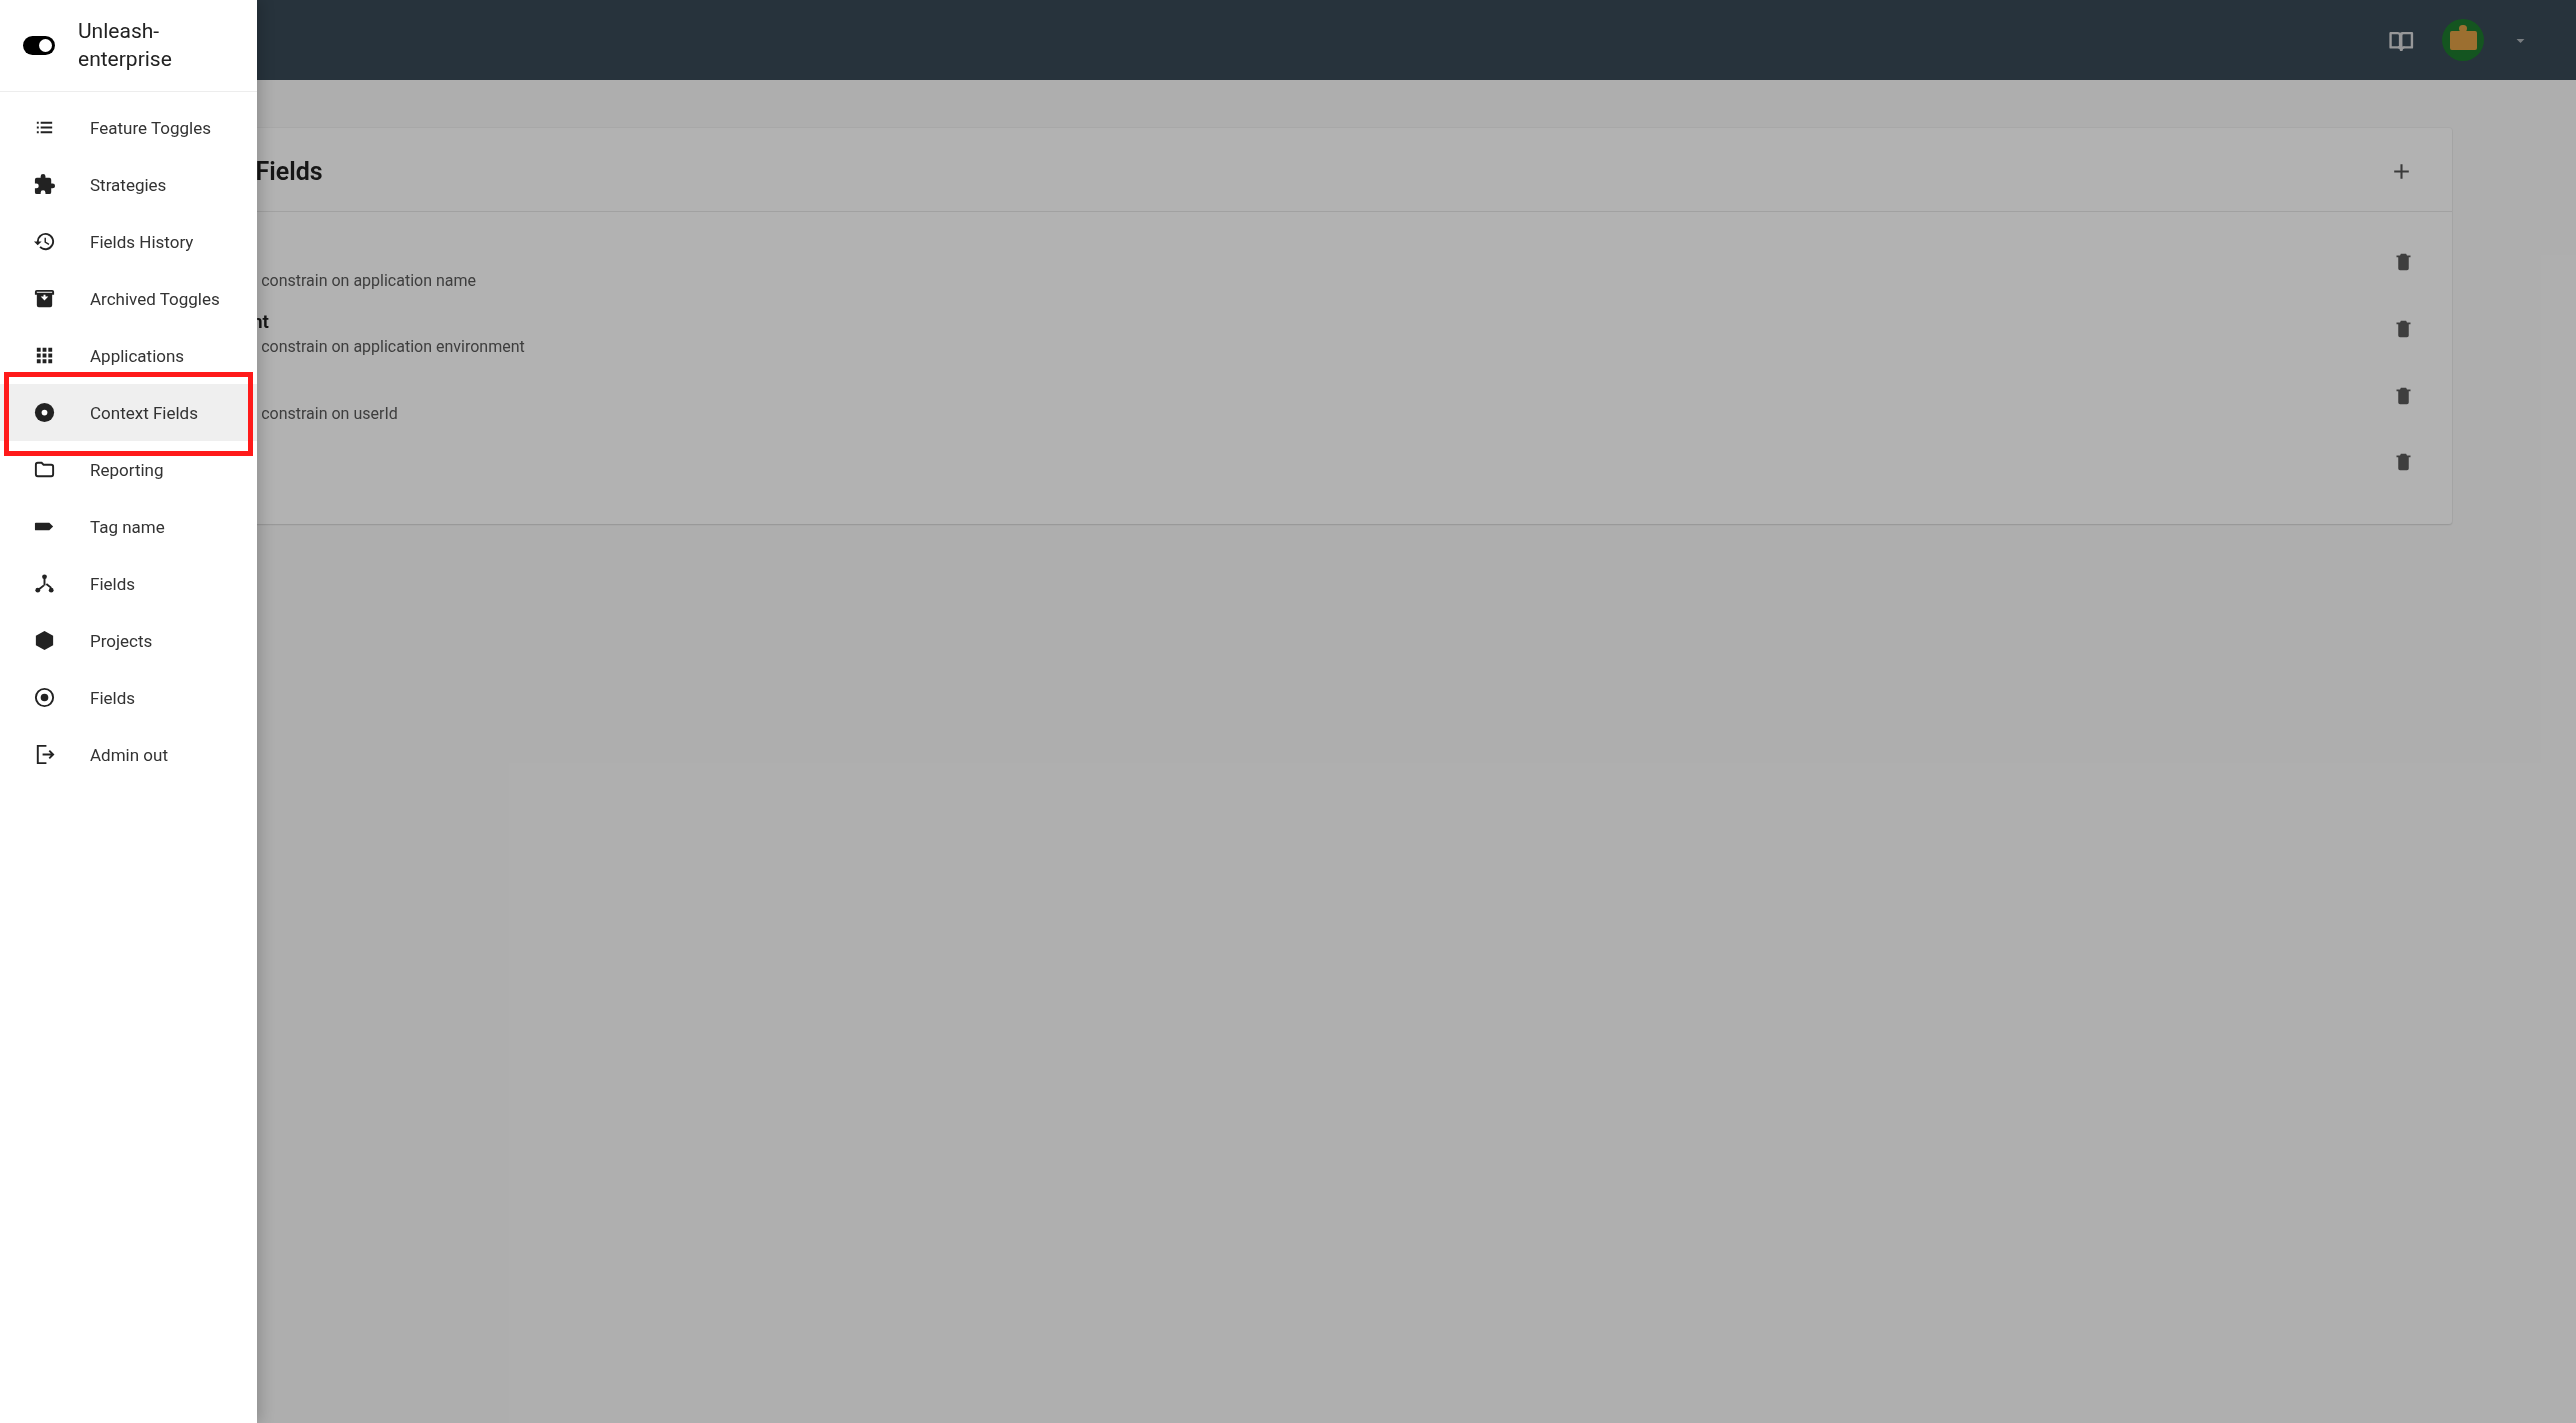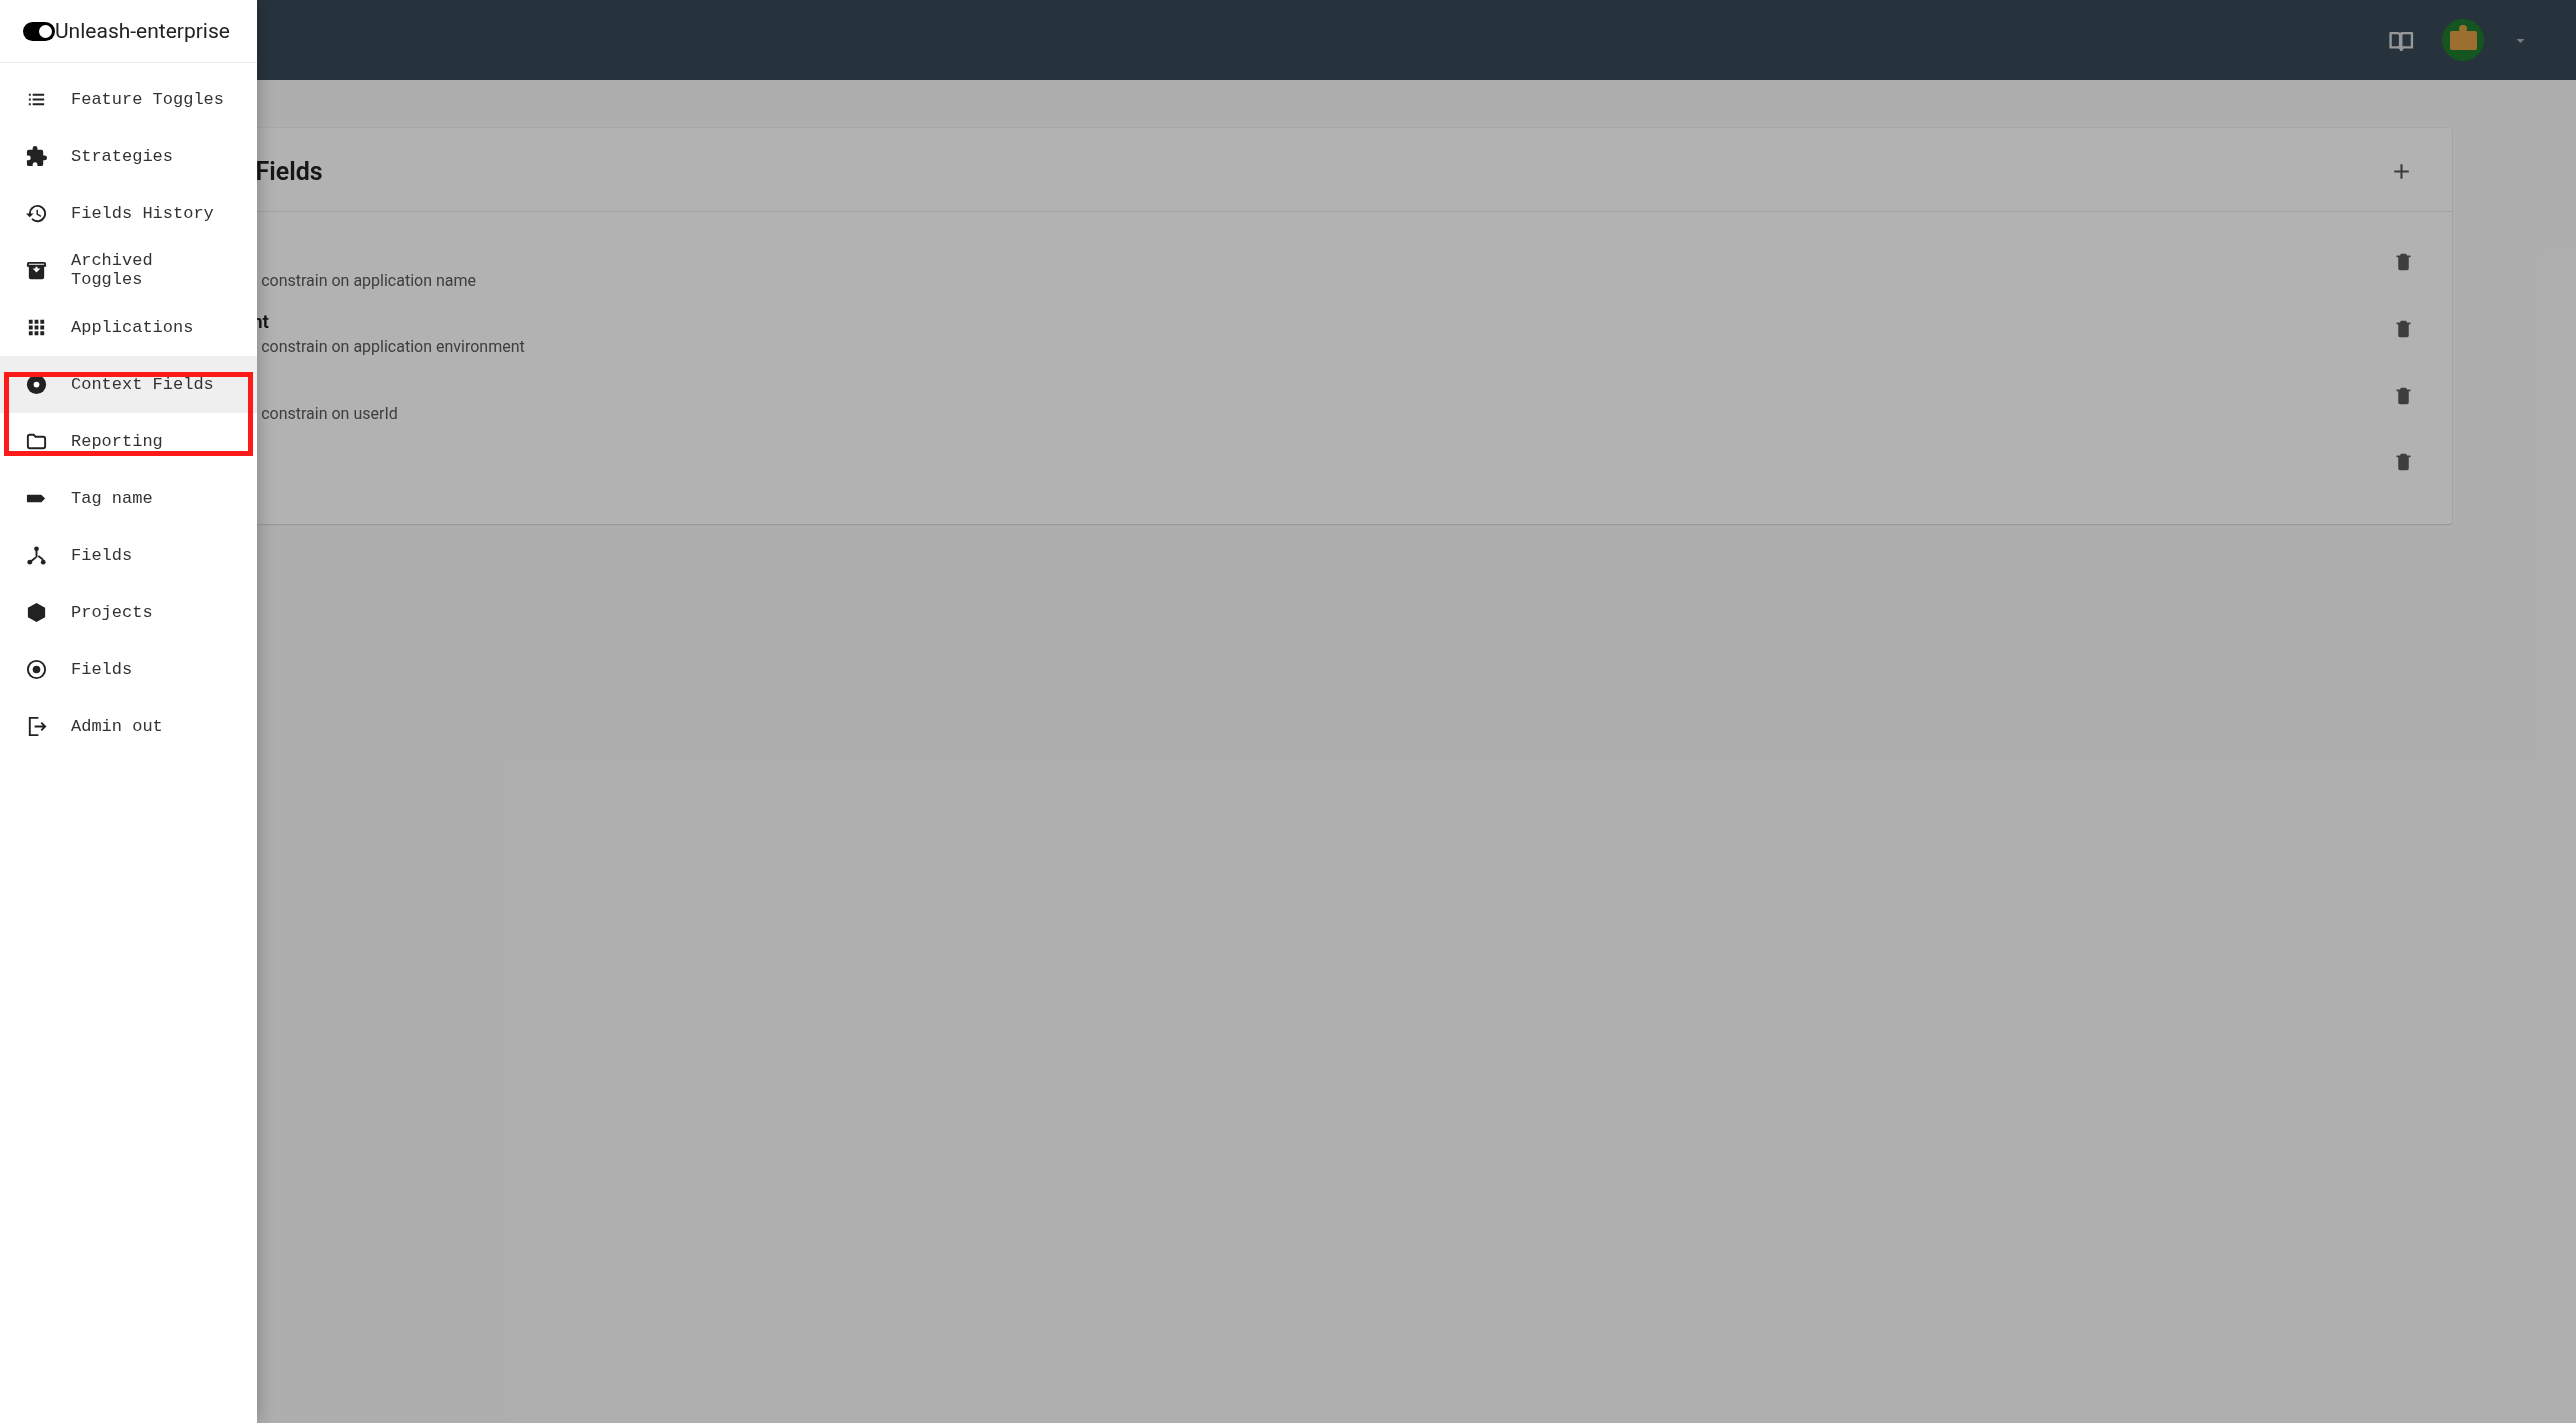--- a/index.html
+++ b/index.html
@@ -113,20 +113,21 @@
     width: 257px;
     background: #fff;
     z-index: 10;
     box-shadow: 3.8px 0 13.3px rgba(0,0,0,.18);
     display: flex;
     flex-direction: column;
   }
   .drawer-header {
     display: flex;
     align-items: center;
+    gap: 23px;
     padding: 17px 21px 17px 23px;
     border-bottom: 1px solid #ededed;
   }
   .drawer-header .toggle-icon {
     width: 32px; height: 19px;
     background: #000;
     border-radius: 950px;
     position: relative;
     flex-shrink: 0;
   }
@@ -143,26 +144,25 @@
     line-height: 1.35;
     color: #222;
   }
   .nav-list {
     list-style: none;
     padding-top: 7.6px;
   }
   .nav-item {
     display: flex;
     align-items: center;
-    gap: 23px;
-    padding: 0 25px;
+    gap: 34px;
+    padding: 0 33px;
     height: 57px;
     cursor: pointer;
     color: #333;
-    font-family: Liberation Mono, monospace;
   }
   .nav-item.active { background: #efefef; }
   .nav-item .icon {
     width: 23px; height: 23px;
     flex-shrink: 0;
     display: flex; align-items: center; justify-content: center;
     color: #222;
   }
   .nav-item .label {
     font-size: 17px;

